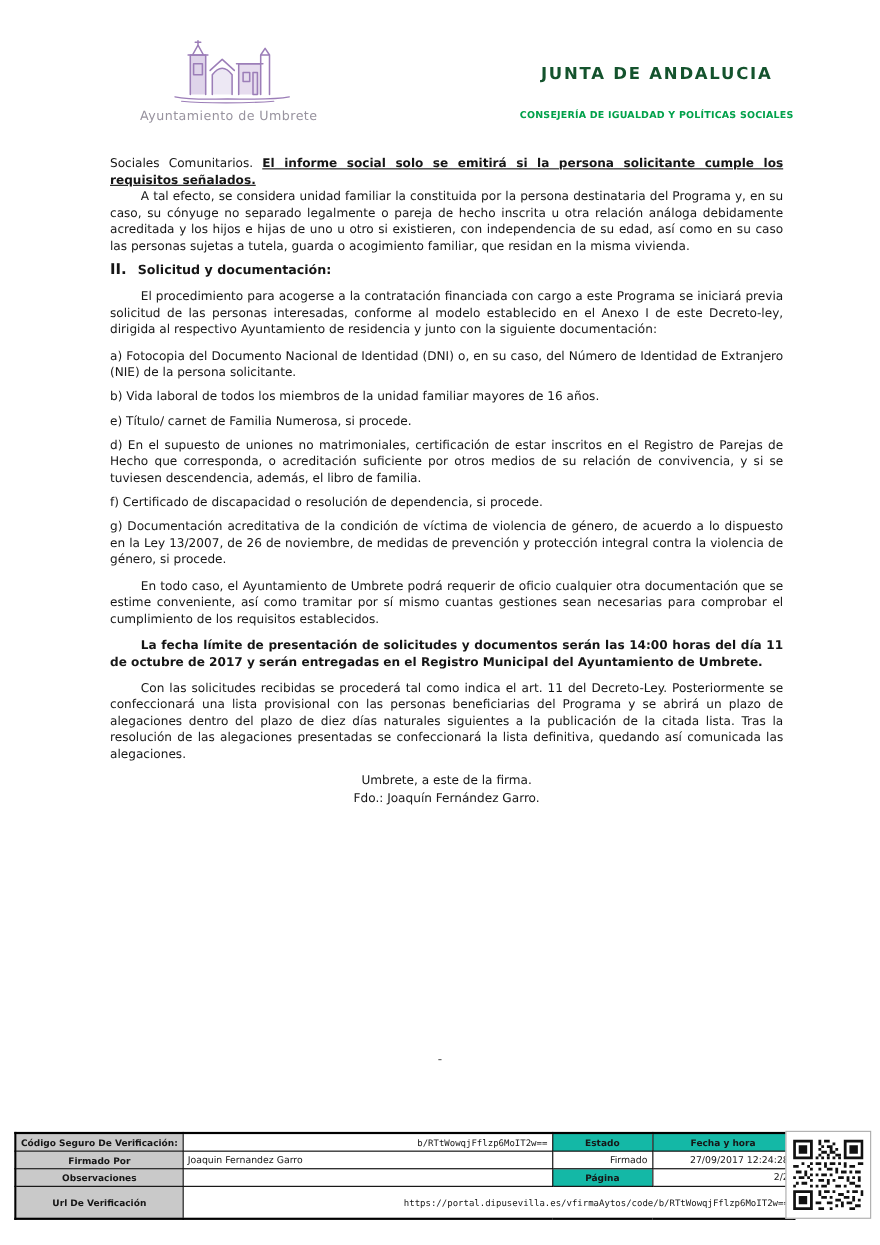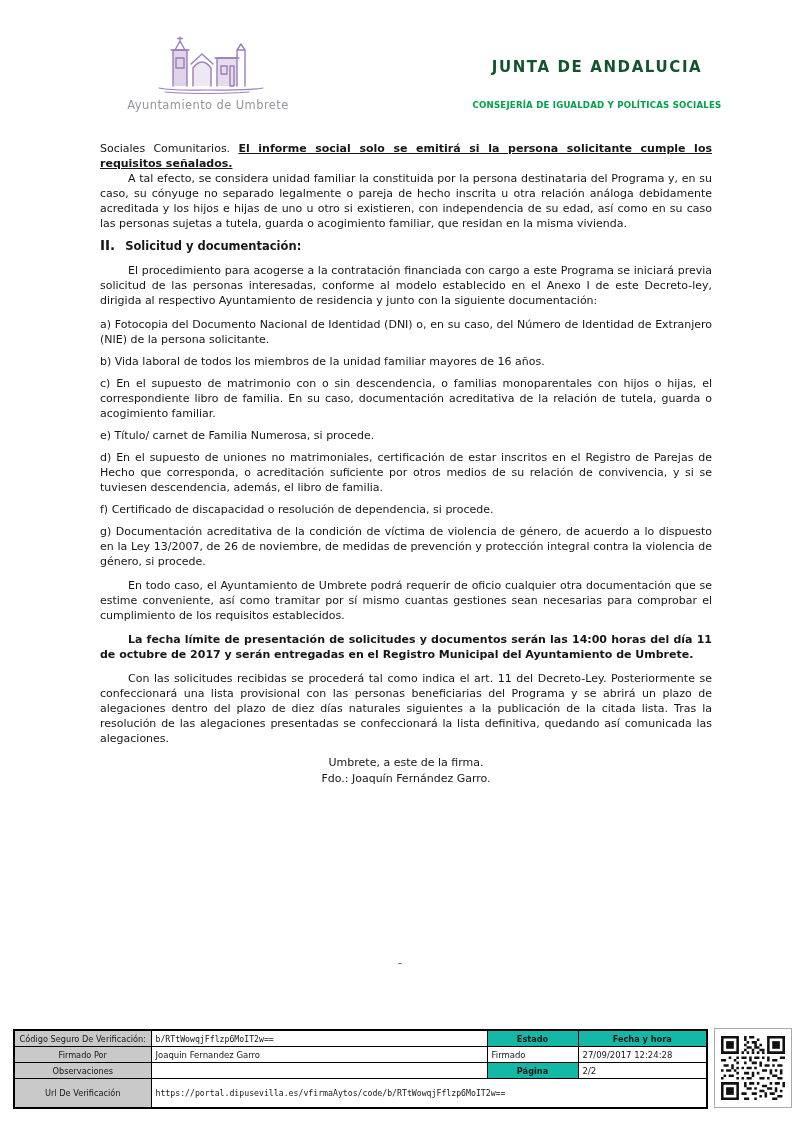--- a/index.html
+++ b/index.html
@@ -28,23 +28,23 @@
   .sec-title{font-size:11.5px;}
   .gap-top{margin-top:9px !important;}
   .sig{ text-align:center;margin-top:9px;line-height:15.5px;}
   .page-mark{position:absolute;top:956px;left:0;width:100%;text-align:center;
              font-size:11px;color:#444;}
   
   .vtable{position:absolute;left:13px;top:1029px;border-collapse:collapse;
           border:2px solid #000;table-layout:fixed;}
   .vtable td{border:1px solid #000;padding:0 4px;height:15px;overflow:hidden;
              font-size:8.5px;white-space:nowrap;}
-  .vtable .lbl{background:#c9c9c9;font-weight:400;text-align:center;font-size:8.2px;}
+  .vtable .lbl{background:#c9c9c9;font-weight:700;text-align:center;font-size:8.2px;}
   .vtable .hdr2{background:#14b8a6;font-weight:700;text-align:center;font-size:8.2px;}
-  .vtable .c{text-align:left;}
+  .vtable .c{text-align:right;}
   .vtable .mono{font-family:"DejaVu Sans Mono","Liberation Mono",monospace;font-size:8.2px;}
   .vtable .tall{height:28px;}
   .qr-box{position:absolute;left:714px;top:1028px;width:76px;height:78px;
           border:1px solid #aaa;background:#fff;display:flex;align-items:center;justify-content:center;}
 </style>
 </head>
 <body>
 
 <div class="page">
 
@@ -79,21 +79,20 @@
   <div class="content">
     <p class="p-tight"><span>Sociales Comunitarios. </span><span class="bu">El informe social solo se emitirá si la persona solicitante cumple los requisitos señalados.</span></p>
     <p class="p-tight ind">A tal efecto, se considera unidad familiar la constituida por la persona destinataria del Programa y, en su caso, su cónyuge no separado legalmente o pareja de hecho inscrita u otra relación análoga debidamente acreditada y los hijos e hijas de uno u otro si existieren, con independencia de su edad, así como en su caso las personas sujetas a tutela, guarda o acogimiento familiar, que residan en la misma vivienda.</p>
 
     <div class="sec-head"><span class="sec-num">II.</span><span class="sec-title">Solicitud y documentación:</span></div>
 
     <p class="ind">El procedimiento para acogerse a la contratación financiada con cargo a este Programa se iniciará previa solicitud de las personas interesadas, conforme al modelo establecido en el Anexo I de este Decreto-ley, dirigida al respectivo Ayuntamiento de residencia y junto con la siguiente documentación:</p>
 
     <p class="gap-top">a) Fotocopia del Documento Nacional de Identidad (DNI) o, en su caso, del Número de Identidad de Extranjero (NIE) de la persona solicitante.</p>
     <p>b) Vida laboral de todos los miembros de la unidad familiar mayores de 16 años.</p>
-    <p>c) En el supuesto de matrimonio con o sin descendencia, o familias monoparentales con hijos o hijas, el correspondiente libro de familia. En su caso, documentación acreditativa de la relación de tutela, guarda o acogimiento familiar.</p>
     <p>e) Título/ carnet de Familia Numerosa, si procede.</p>
     <p>d) En el supuesto de uniones no matrimoniales, certificación de estar inscritos en el Registro de Parejas de Hecho que corresponda, o acreditación suficiente por otros medios de su relación de convivencia, y si se tuviesen descendencia, además, el libro de familia.</p>
     <p>f) Certificado de discapacidad o resolución de dependencia, si procede.</p>
     <p>g) Documentación acreditativa de la condición de víctima de violencia de género, de acuerdo a lo dispuesto en la Ley 13/2007, de 26 de noviembre, de medidas de prevención y protección integral contra la violencia de género, si procede.</p>
 
     <p class="ind gap-top">En todo caso, el Ayuntamiento de Umbrete podrá requerir de oficio cualquier otra documentación que se estime conveniente, así como tramitar por sí mismo cuantas gestiones sean necesarias para comprobar el cumplimiento de los requisitos establecidos.</p>
 
     <p class="b ind gap-top">La fecha límite de presentación de solicitudes y documentos serán las 14:00 horas del día 11 de octubre de 2017 y serán entregadas en el Registro Municipal del Ayuntamiento de Umbrete.</p>
 
     <p class="ind gap-top">Con las solicitudes recibidas se procederá tal como indica el art. 11 del Decreto-Ley. Posteriormente se confeccionará una lista provisional con las personas beneficiarias del Programa y se abrirá un plazo de alegaciones dentro del plazo de diez días naturales siguientes a la publicación de la citada lista. Tras la resolución de las alegaciones presentadas se confeccionará la lista definitiva, quedando así comunicada las alegaciones.</p>

